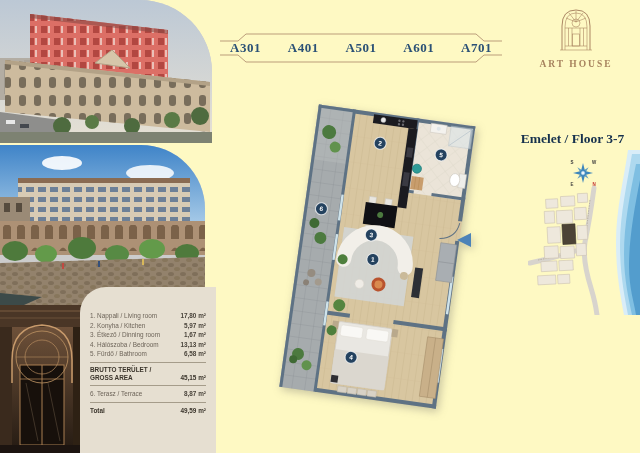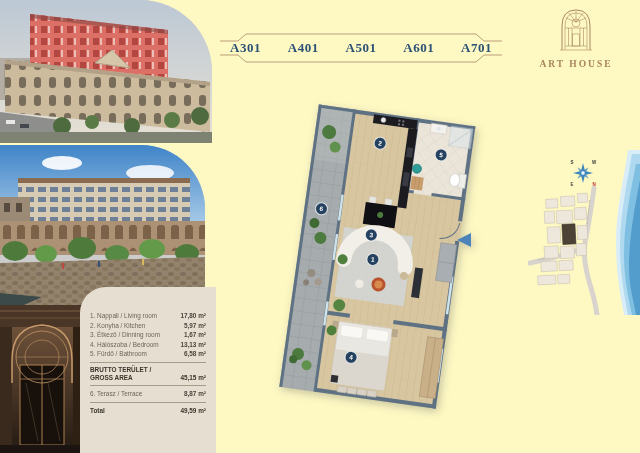--- a/index.html
+++ b/index.html
@@ -226,20 +226,21 @@
           <line x1="9" y1="22" x2="31" y2="22"></line>
             <line x1="9" y1="40" x2="31" y2="40"></line>
           <rect x="16.5" y="28" width="7" height="12"></rect>
           <line x1="4" y1="44" x2="36" y2="44"></line>
         </g>
       </g>
     </svg>
     <div class="logo-title">ART HOUSE</div>
   </div>
 
+  <div class="abs floor-label">Emelet / Floor 3-7</div>
 
   <svg class="abs" style="left:528px;top:150px;" width="112" height="165" viewBox="0 0 112 165">
 
     <g>
       <path d="M100,0 L112,0 L112,165 L96,165 C93,148 88,125 88,92 C88,60 96,28 100,0 Z" fill="#d9edf8"></path>
       <path d="M104,4 L112,4 L112,165 L100,165 C97,148 92,126 92,95 C92,64 99,34 104,4 Z" fill="#aed9ef"></path>
       <path d="M108,14 L112,14 L112,165 L104,165 C101,150 96,130 96,104 C96,74 102,44 108,14 Z" fill="#7fbfe2"></path>
       <path d="M112,30 L112,165 L108,165 C106,152 101,138 101,116 C101,90 106,60 112,30 Z" fill="#539dcd"></path>
     </g>
 

